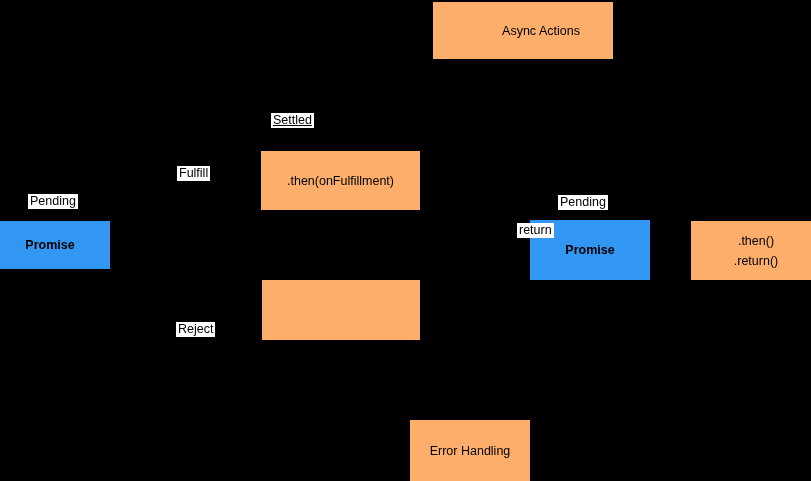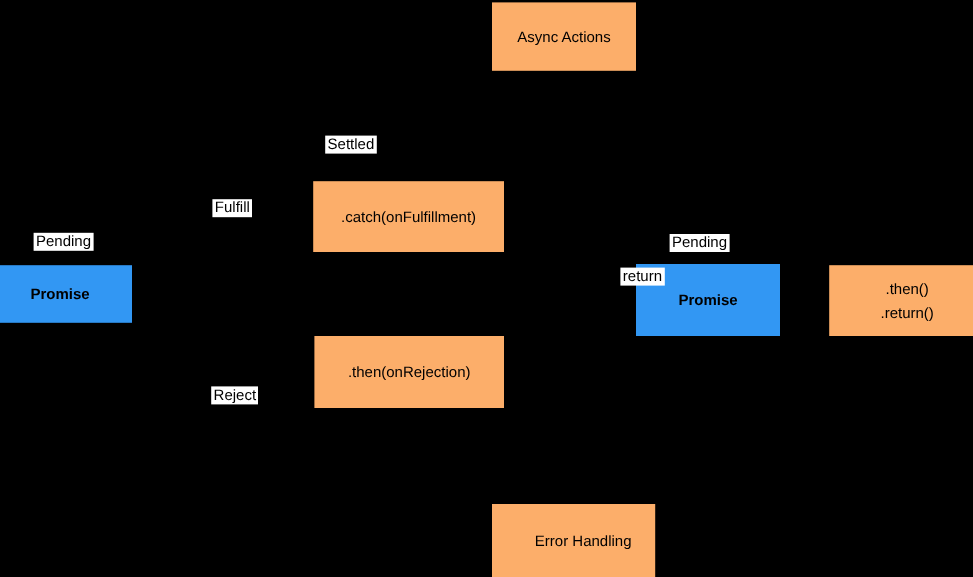--- a/index.html
+++ b/index.html
@@ -30,51 +30,50 @@
     position: absolute;
     background: #ffffff;
     color: #000000;
     font-size: 12.5px;
     line-height: 15px;
     padding: 0 2px;
     white-space: nowrap;
   }
 
   
-  .pos-async         { left: 410px; top: 2px;   width: 120px; height: 57px; }
+  .pos-async         { left: 433px; top: 2px;   width: 144px; height: 57px; padding-left: 36px; }
   .pos-then-fulfill  { left: 261px; top: 151px; width: 159px; height: 59px; }
   .pos-then-reject   { left: 262px; top: 280px; width: 158px; height: 60px; }
   .pos-promise-left  { left: -10px; top: 221px; width: 120px; height: 48px; }
   .pos-promise-right { left: 530px; top: 220px; width: 120px; height: 60px; }
   .pos-then-catch    { left: 691px; top: 221px; width: 130px; height: 59px; }
-  .pos-error         { left: 410px; top: 420px; width: 120px; height: 61px; padding-left: 16px; }
+  .pos-error         { left: 410px; top: 420px; width: 120px; height: 61px; }
 
   
   .pos-pending-left  { left: 28px;  top: 194px; }
   .pos-fulfill       { left: 177px; top: 166px; }
-  .pos-settled       { left: 271px; top: 113px; }
+  .pos-settled       { left: 271px; top: 113px; text-decoration: underline; }
   .pos-reject        { left: 176px; top: 322px; text-align: center; }
   .pos-return        { left: 493px; top: 223px; margin-left: 24px; }
   .pos-pending-right { left: 558px; top: 195px; }
 </style>
 </head>
 <body>
 
 <div class="canvas">
 
   <div class="node orange pos-async">
     <span>Async Actions</span>
   </div>
 
   <div class="node orange pos-then-fulfill">
-    <span>.catch(onFulfillment)</span>
+    <span>.then(onFulfillment)</span>
   </div>
 
   <div class="node orange pos-then-reject">
-    <span>.then(onRejection)</span>
   </div>
 
   <div class="node blue pos-promise-left">
     <span>Promise</span>
   </div>
 
   <div class="node blue pos-promise-right">
     <span>Promise</span>
   </div>
 

